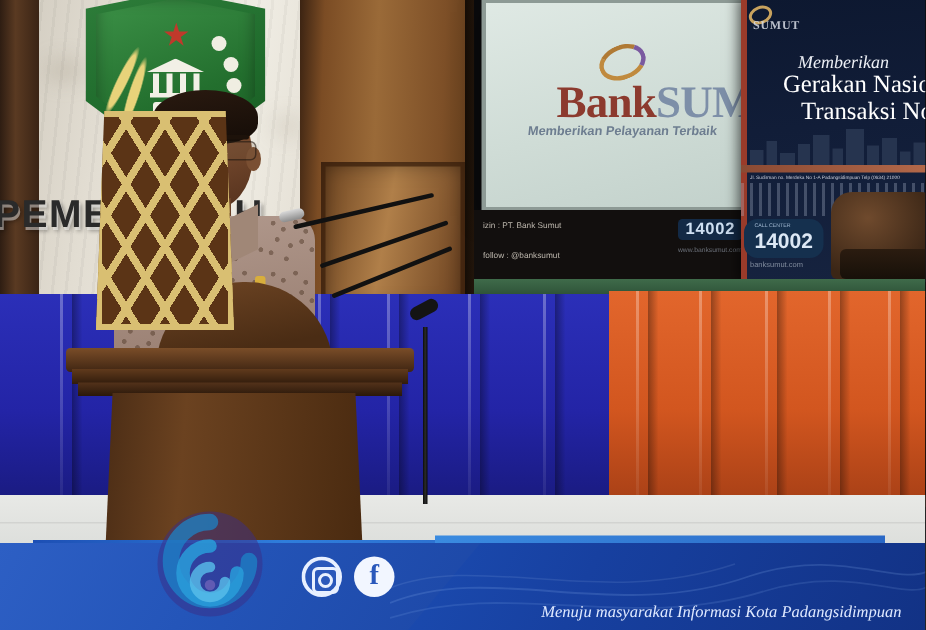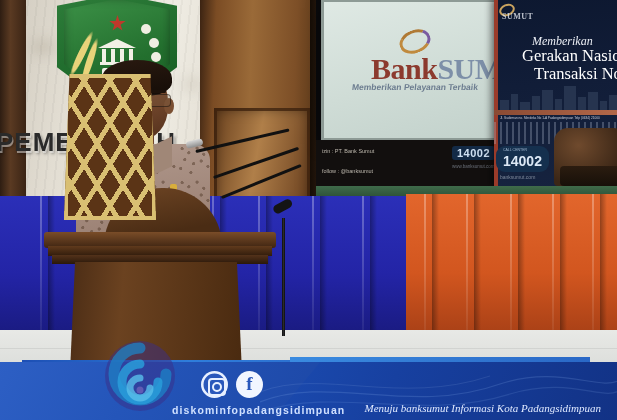--- a/index.html
+++ b/index.html
@@ -415,17 +415,16 @@
     </svg>
 
     <div class="soc soc-ig">
       <div class="ig-sq"></div>
       <div class="ig-c"></div>
     </div>
     <div class="soc soc-fb">
       <div class="fb-f">f</div>
     </div>
 
-    <div class="f-handle">diskominfopadangsidimpuan</div>
-    <div class="f-t3">Menuju banksumut Informasi Kota Padangsidimpuan</div>
+    <div class="f-t3">Menuju masyarakat Informasi Kota Padangsidimpuan</div>
   </div>
 
 </div>
 
 </body></html>

